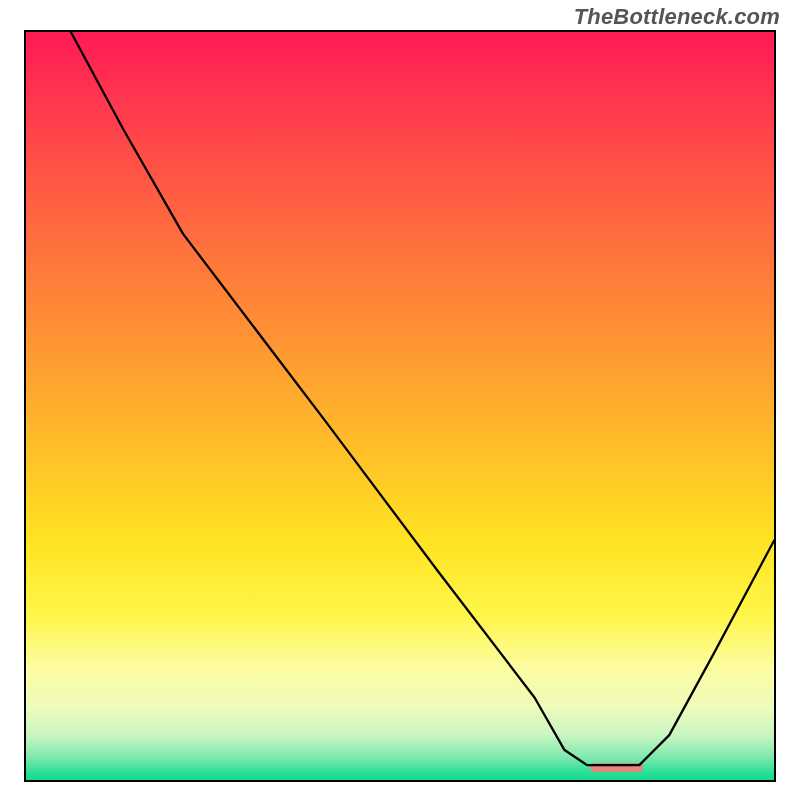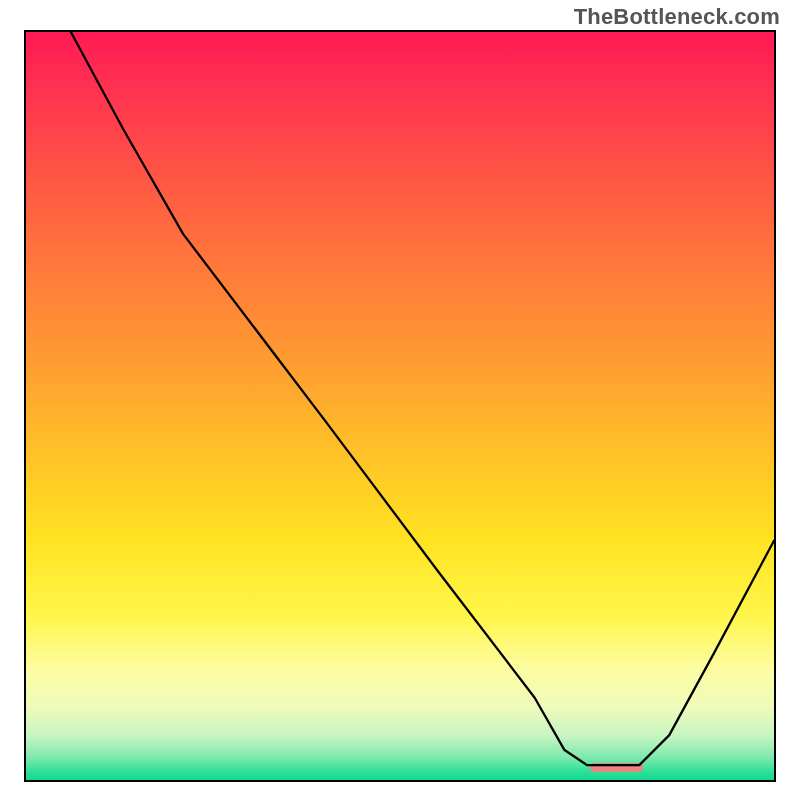--- a/index.html
+++ b/index.html
@@ -8,20 +8,21 @@
     width: 800px;
     height: 800px;
     background: #ffffff;
     font-family: Arial, Helvetica, sans-serif;
     overflow: hidden;
   }
   .container {
     position: relative;
     width: 800px;
     height: 692px;
+    font-style: italic;
   }
   .watermark {
     position: absolute;
     top: 4px;
     right: 20px;
     font-size: 22px;
     font-weight: 600;
     color: #555;
     letter-spacing: 0.2px;
   }

